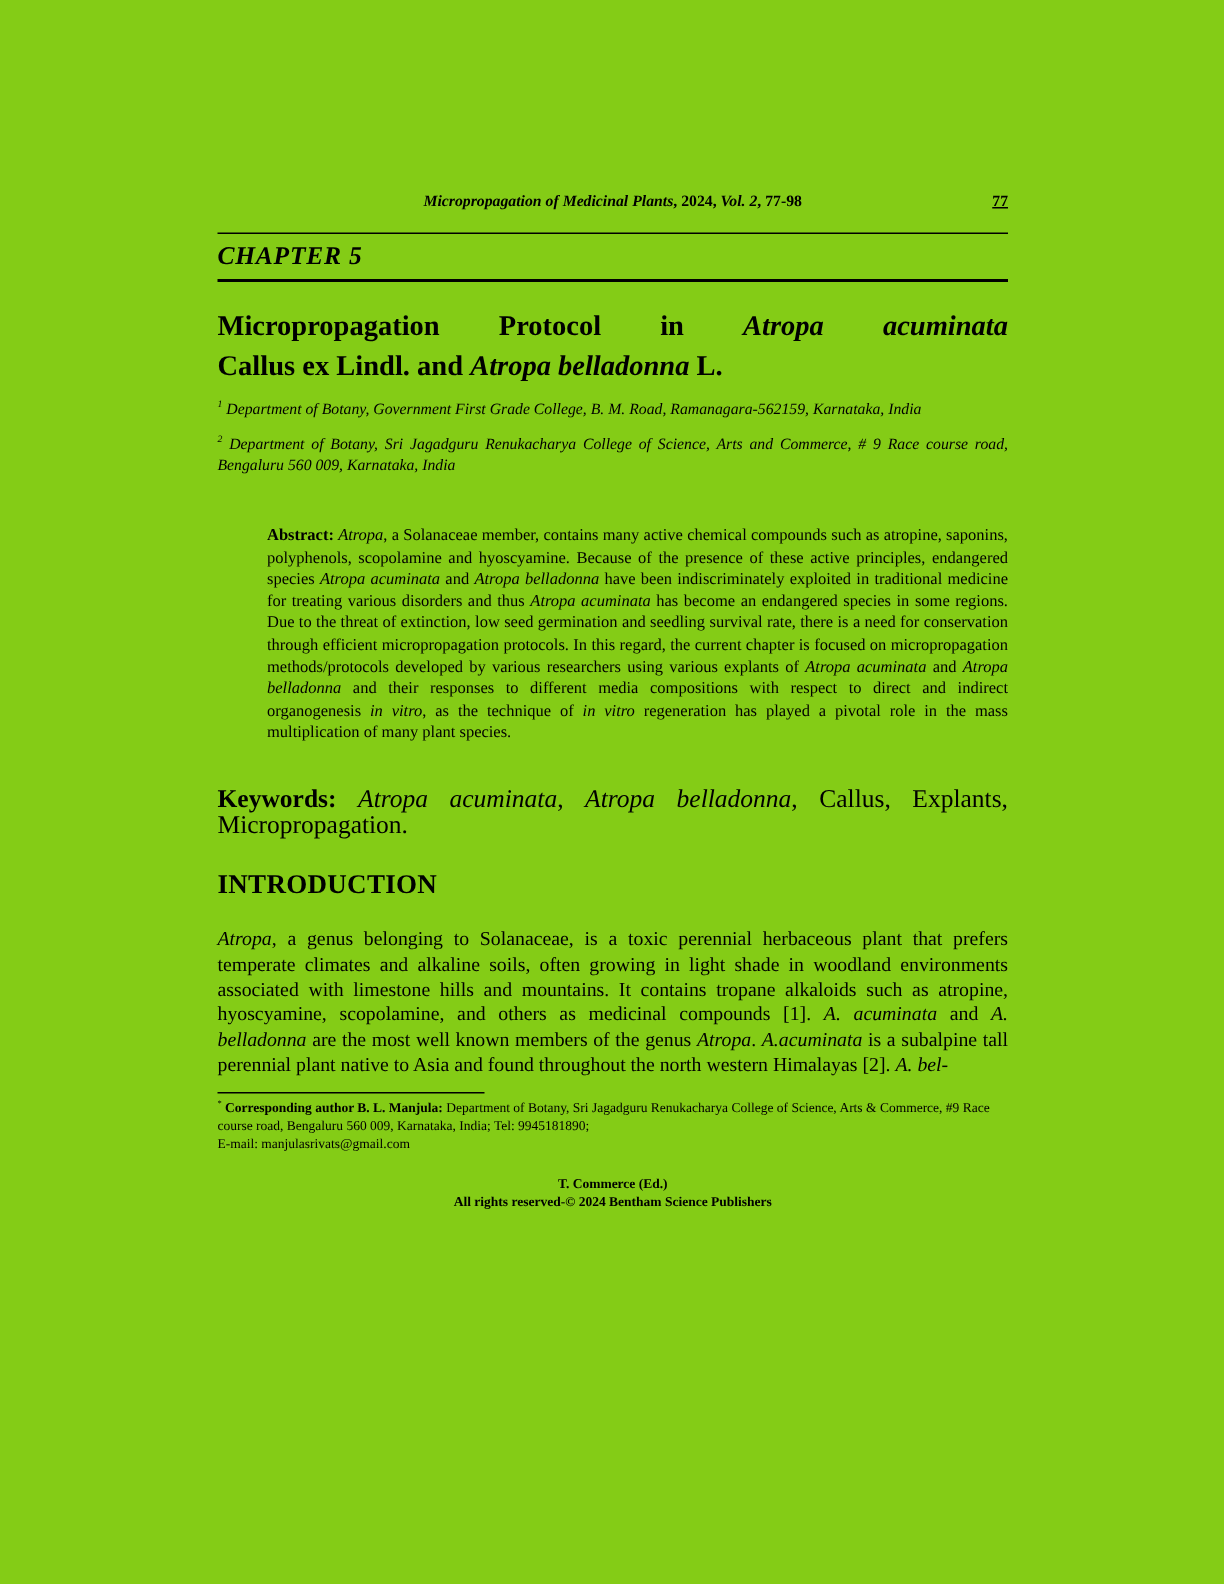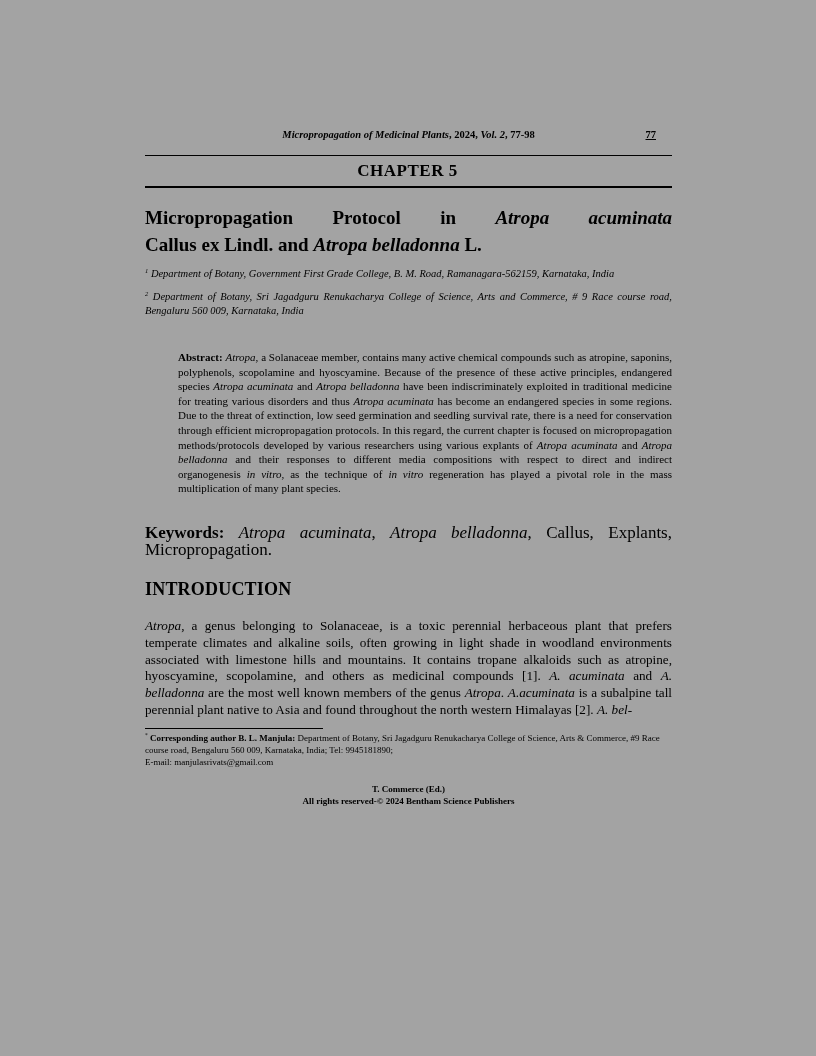--- a/index.html
+++ b/index.html
@@ -5,21 +5,21 @@
   html, body {
     margin: 0;
     padding: 0;
     background: #e8e8e8;
   }
   .page {
     position: relative;
     width: 816px;
     height: 1056px;
     margin: 0 auto;
-    background: #a3a3a3;
+    background: #84cc16;
     font-family: "Liberation Serif", "DejaVu Serif", serif;
     color: #000000;
     box-sizing: border-box;
     padding: 128px 144px 0 145px;
     overflow: hidden;
   }
   
   .b  { font-weight: 700; }
   .i  { font-style: italic; }
   .sup { vertical-align: super; font-size: 0.62em; line-height: 0; }
@@ -27,36 +27,37 @@
 
   .running-header {
     position: relative;
     font-size: 10.5px;
     text-align: center;
     height: 14px;
     line-height: 14px;
   }
   .running-header .page-num {
     position: absolute;
-    right: 16px;
+    right: 0;
     top: 0;
     font-weight: 700;
     text-decoration: underline;
   }
   .rule-thin {
     border: none;
     border-top: 1px solid #000;
     margin: 13px 0 3px 0;
   }
   .chapter-label {
-    text-align: center;
+    text-align: left;
     font-size: 17px;
     font-weight: 700;
     letter-spacing: 0.5px;
     padding: 2px 2px 3px 0;
+    font-style: italic;
   }
   .rule-thick {
     border: none;
     border-top: 2px solid #000;
     margin: 2px 0 0 0;
   }
   .title {
     margin: 16px 0 0 0;
     font-size: 19px;
     line-height: 27px;

